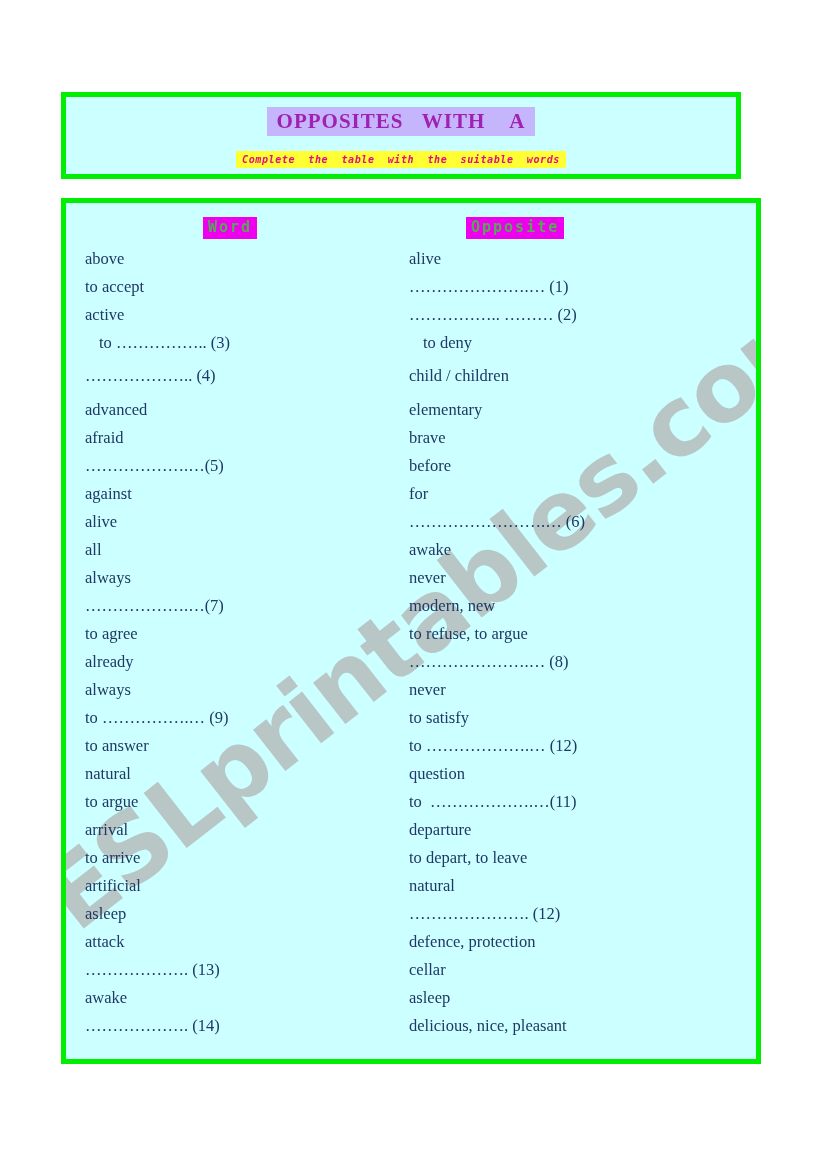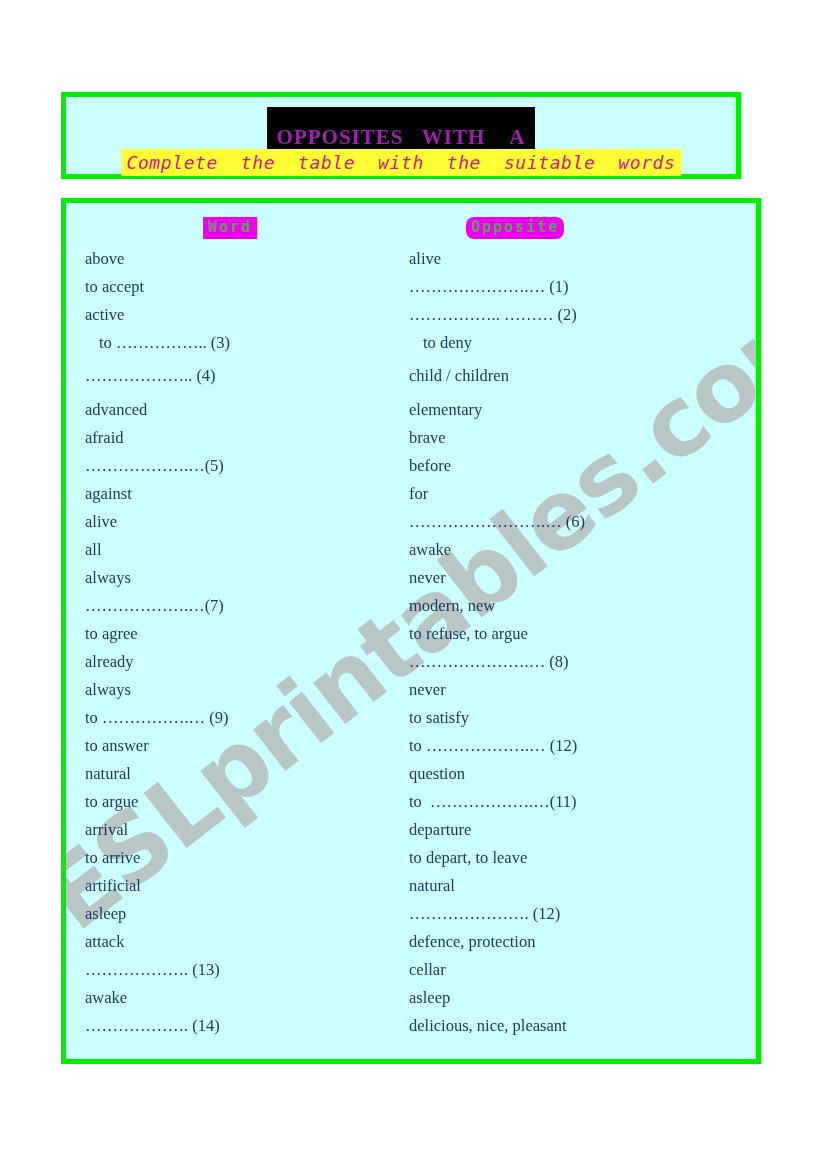--- a/index.html
+++ b/index.html
@@ -38,46 +38,46 @@
 
   .title-line {
     position: absolute;
     left: 0;
     right: 0;
     top: 10px;
     text-align: center;
   }
   .title-text {
     display: inline-block;
-    background: #000000;
+    background: #c4b5fd;
     color: #a020b0;
     font-family: "Liberation Serif", serif;
     font-weight: bold;
     font-size: 21px;
     letter-spacing: 1px;
-    padding: 18px 10px 3px 10px;
+    padding: 2px 10px 3px 10px;
     white-space: pre;
     line-height: 1.15;
   }
 
   .subtitle-line {
     position: absolute;
     left: 0;
     right: 0;
     top: 52px;
     text-align: center;
   }
   .subtitle-text {
     display: inline-block;
     background: #ffff33;
     color: #e01080;
     font-family: "DejaVu Sans Mono", monospace;
-    font-weight: normal;
+    font-weight: bold;
     font-style: italic;
-    font-size: 18px;
+    font-size: 10px;
     letter-spacing: 0.6px;
     padding: 2px 6px 2px 6px;
     white-space: pre;
     line-height: 1.3;
   }
 
   
   .table-box {
     position: absolute;
     left: 61px;
@@ -131,21 +131,21 @@
     font-family: "DejaVu Sans Mono", monospace;
     font-weight: bold;
     font-size: 15px;
     letter-spacing: 2px;
     padding: 1px 5px 2px 5px;
     white-space: pre;
     line-height: 1.25;
     text-align: right;
   }
   .col-head.word { left: 137px; top: 0; }
-  .col-head.opposite { left: 400px; top: 0; border-radius: 8px; }
+  .col-head.opposite { left: 400px; top: 0; }
 
   
   .rows {
     position: absolute;
     top: 42px;
     left: 0;
     width: 100%;
   }
   .row {
     position: relative;

